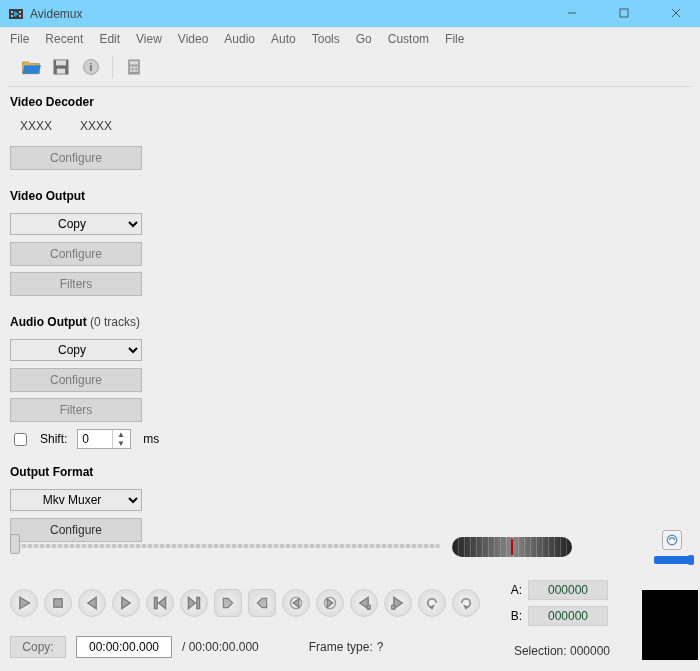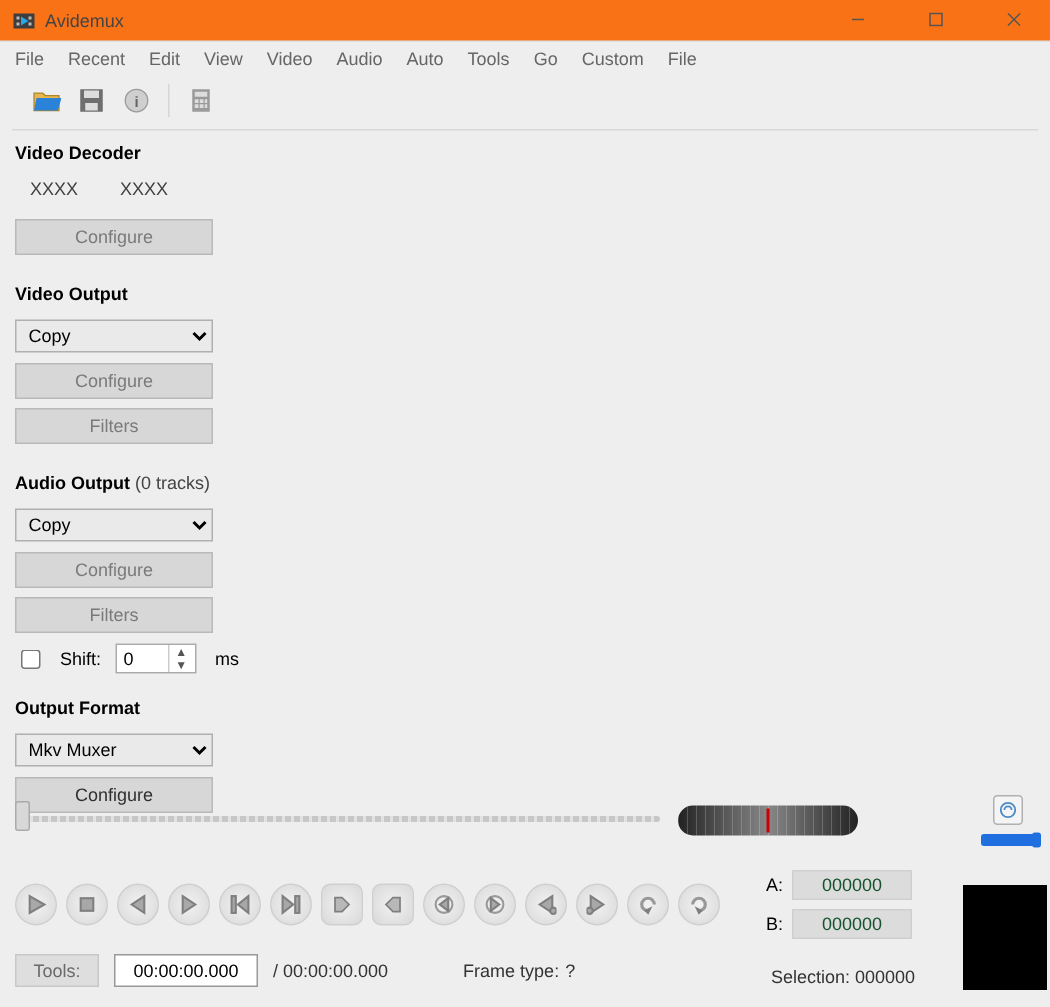--- a/index.html
+++ b/index.html
@@ -10,21 +10,21 @@
     background: #eeeeee;
     font-family: "Segoe UI", Tahoma, sans-serif;
     font-size: 12px;
     color: #000;
     overflow: hidden;
     position: relative;
   }
   
   .titlebar {
     height: 28px;
-    background: #f97316;
+    background: #7dd3fc;
     border-bottom: 1px solid #e0e0e0;
     display: flex;
     align-items: center;
     padding: 0 8px;
   }
   .titlebar .app-icon {
     width: 16px; height: 16px;
     margin-right: 6px;
     display: inline-flex;
     align-items: center; justify-content: center;
@@ -83,20 +83,21 @@
   }
   button.app-btn:disabled, button.app-btn.dim { color:#7a7a7a; }
   select.app-select {
     width: 132px;
     height: 22px;
     background: #eaeaea;
     border: 1px solid #b0b0b0;
     font-size: 12px;
     margin-bottom: 4px;
     padding-left:4px;
+    text-align:center;
   }
   .shift-row { display:flex; align-items:center; gap:10px; margin-top:4px;}
   .shift-row input[type=checkbox]{ width:13px; height:13px; }
   .shift-row label { font-size:12px; }
   .spin {
     width: 54px; height: 20px;
     border: 1px solid #aaa;
     display:flex; align-items:center;
     background:#fff;
   }
@@ -428,21 +429,21 @@
 
     <div class="ab-col">
       <div class="label">A:</div>
       <div class="val">000000</div>
       <div class="label">B:</div>
       <div class="val">000000</div>
     </div>
   </div>
 
   <div class="time-row">
-    <div class="time-btn">Tools:</div>
+    <div class="time-btn">Copy:</div>
     <input class="time-input" value="00:00:00.000" style="">
     <span class="time-total">/ 00:00:00.000</span>
     <span class="frame-type">
       <span>Frame type:</span><span class="q">?</span>
     </span>
   </div>
 
   <span class="selection-label">Selection: 000000</span>
   <div class="black-box"></div>
 </div>

